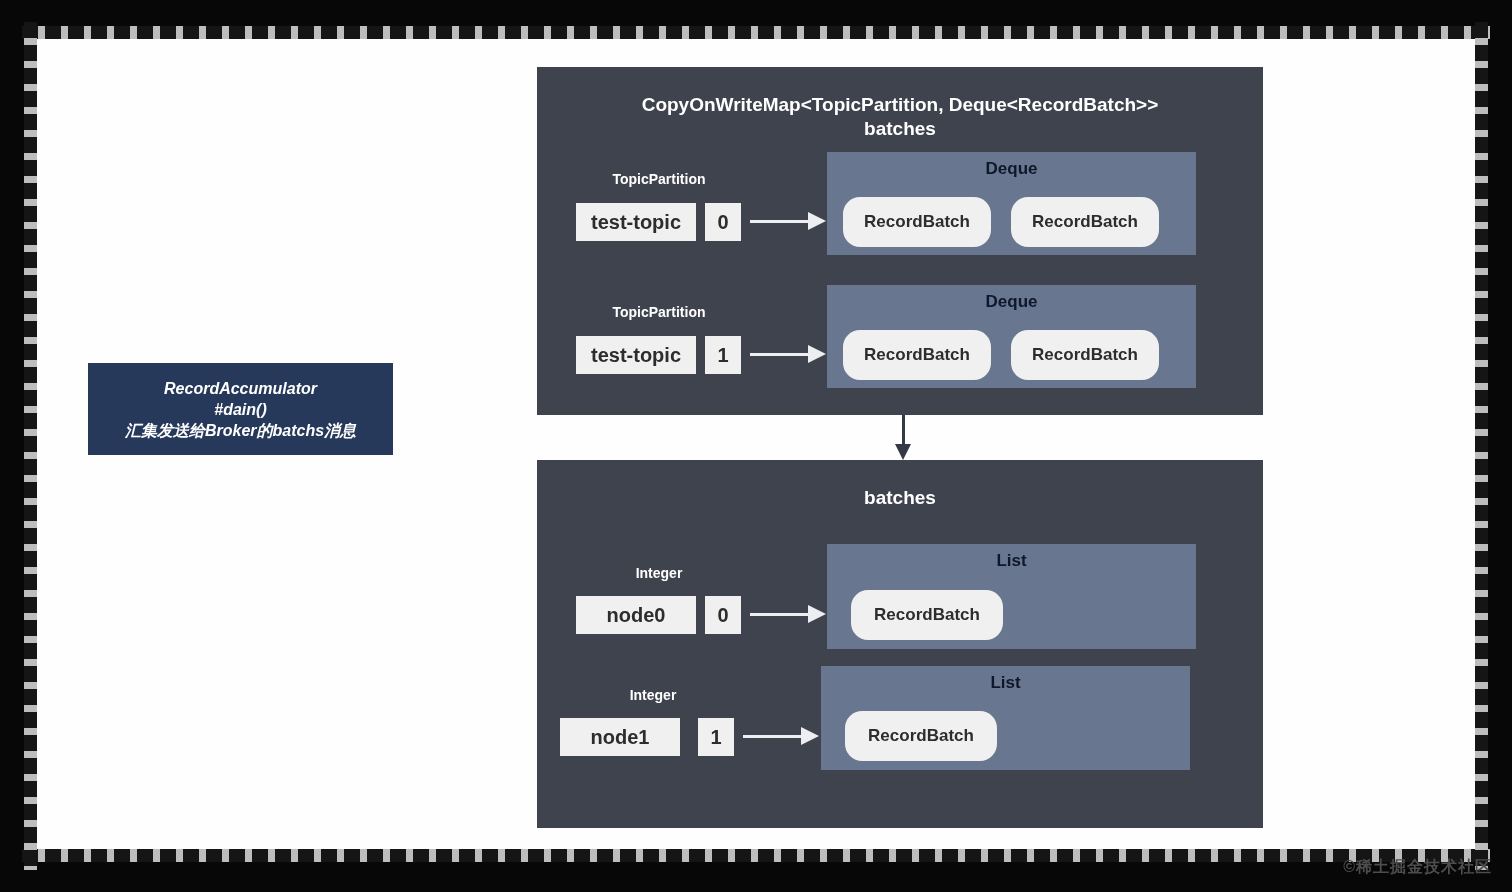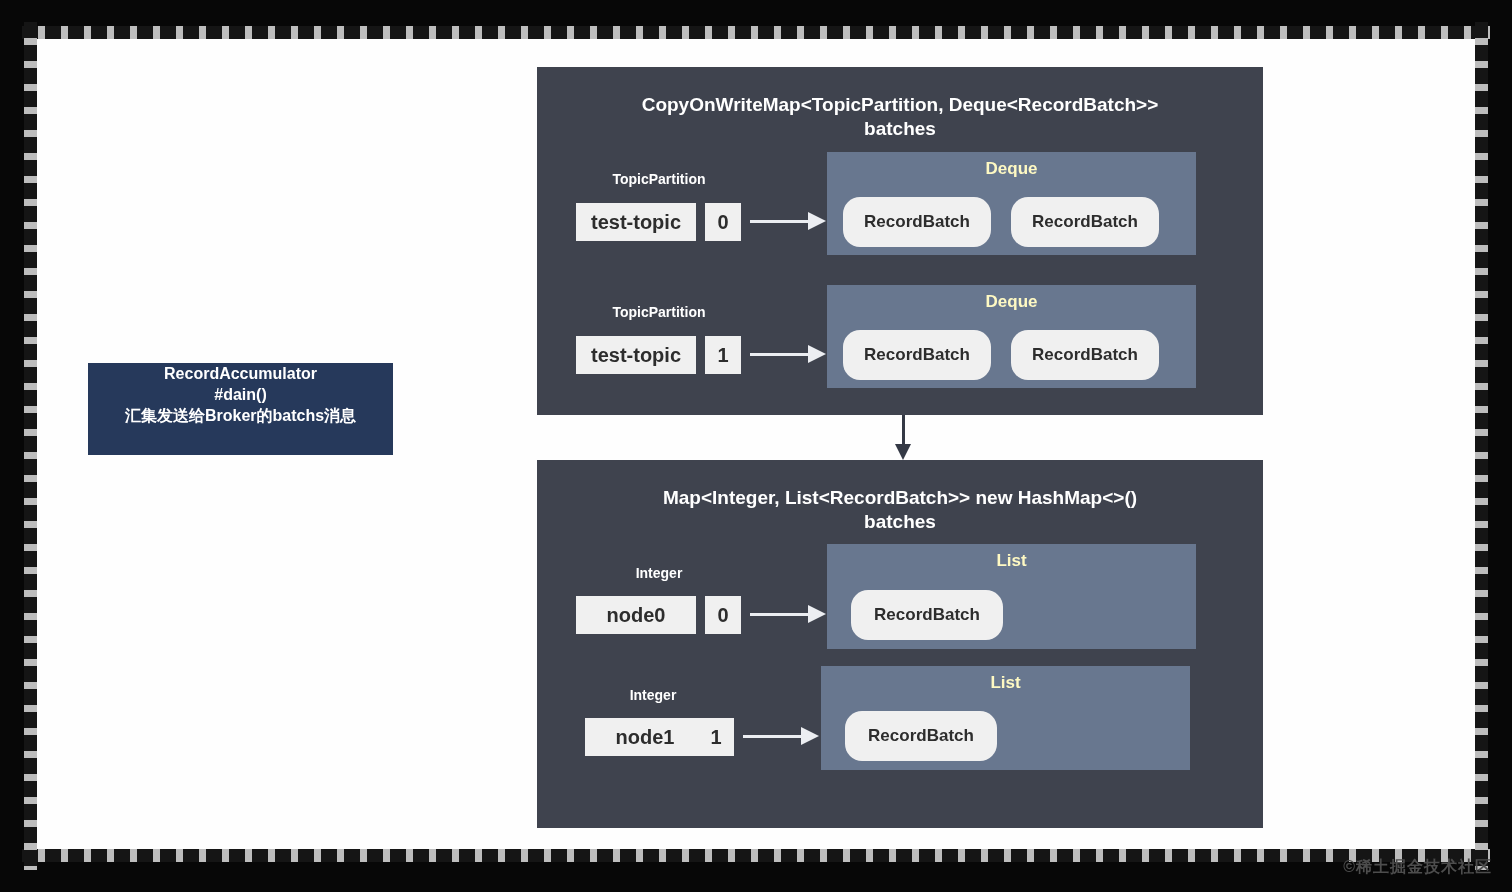--- a/index.html
+++ b/index.html
@@ -46,22 +46,23 @@
   .page-title {
     position:absolute; left:119px; top:152px;
     font-size:21px; font-weight:bold; color: var(--title-color, #3b3b3b);
     letter-spacing:0.2px;
   }
   .summary-box {
     position:absolute; left:88px; top:363px;
     width:305px; height:92px;
     background: var(--summary-bg, #26395b);
     color:#fff; font-weight:bold; font-size:16px; line-height:21px;
-    display:flex; flex-direction:column; align-items:center;
+    display:flex; flex-direction:column; justify-content:center; align-items:center;
     text-align:center;
+    font-style:italic;
   }
 
   .panel {
     position:absolute; left:537px; width:726px;
     background: var(--panel-bg, #3f434e);
   }
   .panel.top { top:67px; height:348px; }
   .panel.bottom { top:460px; height:368px; }
 
   .panel-title {
@@ -84,21 +85,21 @@
   }
   .key-box { width:120px; }
   .idx-box { width:36px; }
 
   .container-box {
     position:absolute; width:369px;
     background: var(--container-bg,#68778f);
   }
   .container-label {
     position:absolute; top:7px; left:0; width:100%;
-    text-align:center; color:#fef9c3; font-size:17px; font-weight:bold;
+    text-align:center; color:#0f172a; font-size:17px; font-weight:bold;
   }
   .item-box {
     position:absolute; height:50px;
     background: var(--box-bg,#f0f0f0);
     color: var(--box-text,#2d2d2d);
     font-size:17px; font-weight:bold;
     display:flex; align-items:center; justify-content:center;border-radius:17px;
   }
 
   .arrow-right {
@@ -172,35 +173,34 @@
       <div class="container-label">Deque</div>
       <div class="item-box" style="left:16px; top:45px; width:148px;">RecordBatch</div>
       <div class="item-box" style="left:184px; top:45px; width:148px;">RecordBatch</div>
     </div>
   </div>
 
   <div class="arrow-down"></div>
 
   <div class="panel bottom">
     <div class="panel-title">
-      <div>Map&lt;Integer, List&lt;RecordBatch&gt;&gt; new HashMap&lt;&gt;()</div>
       <div>batches</div>
     </div>
 
     <div class="key-label" style="left:39px; top:105px;">Integer</div>
     <div class="key-box" style="left:39px; top:136px;">node0</div>
     <div class="idx-box" style="left:168px; top:136px;">0</div>
     <div class="arrow-right" style="left:213px; top:153px;"></div>
     <div class="container-box" style="left:290px; top:84px; height:105px;">
       <div class="container-label">List</div>
       <div class="item-box" style="left:24px; top:46px; width:152px;">RecordBatch</div>
     </div>
 
     <div class="key-label" style="left:33px; top:227px;">Integer</div>
-    <div class="key-box" style="left:48px; top:258px;text-align:center;">node1</div>
+    <div class="key-box" style="left:23px; top:258px;text-align:center;">node1</div>
     <div class="idx-box" style="left:161px; top:258px;">1</div>
     <div class="arrow-right" style="left:206px; top:275px;"></div>
     <div class="container-box" style="left:284px; top:206px; height:104px;">
       <div class="container-label">List</div>
       <div class="item-box" style="left:24px; top:45px; width:152px;">RecordBatch</div>
     </div>
   </div>
 
   <div class="watermark">©稀土掘金技术社区</div>
 </div>

